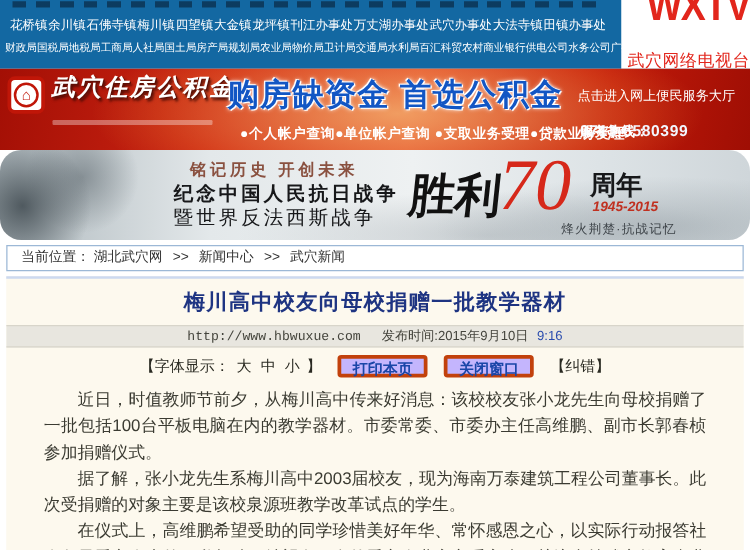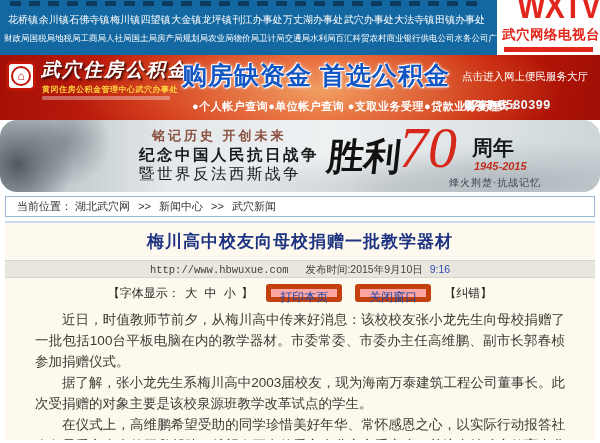--- a/index.html
+++ b/index.html
@@ -14,21 +14,21 @@
     background:repeating-linear-gradient(90deg, rgba(8,34,58,.75) 0 11px, rgba(8,34,58,0) 11px 19px);
     background-size:100% 5px; background-repeat:no-repeat; background-position:0 1px; opacity:.85; }
   .nav-row { display:flex; justify-content:space-between; align-items:center; color:#fff; }
   .nav-row.r1 { font-size:10px; padding:0 12px 0 8px; margin-top:4px; }
   .nav-row.r2 { font-size:8.5px; padding:0 8px 0 4px; margin-top:6px; letter-spacing:0; }
   .nav-row span { white-space:nowrap; cursor:pointer; }
 
   .wxtv { position:absolute; top:0; right:0; width:103px; height:55px; background:#fff; text-align:right; overflow:hidden; cursor:pointer; }
   .wxtv-letters { height:24px; overflow:hidden; }
   .wxtv-letters div { font-size:30px; font-weight:bold; color:#e2261c; letter-spacing:-1px; margin-top:-11px; transform:scaleY(1.15); }
-  .wxtv-name { font-size:13.5px; font-weight:bold; color:#e2261c; margin-top:2px; letter-spacing:.5px; }
+  .wxtv-name { font-size:13.5px; font-weight:normal; color:#e2261c; margin-top:16px; letter-spacing:.5px; }
   .wxtv-bar { height:5px; background:#e2261c; margin:3px 7px 0; }
 
   
   .fund { position:relative; height:65px; overflow:hidden; cursor:pointer;
     background:
       radial-gradient(ellipse 340px 100px at 53% 55%, rgba(255,236,150,.55), rgba(255,170,70,.18) 55%, rgba(0,0,0,0) 72%),
       linear-gradient(100deg, #a30f05, #cd2513 30%, #e03d22 55%, #c21a0a 80%, #9f0e04); }
   .fund * { position:absolute; }
   .fund-logo { left:6px; top:6px; width:30px; height:30px; background:#fff; border:3px solid #c01608; border-radius:6px; text-align:center; }
   .fund-logo-circle { position:static; display:inline-block; margin-top:2px; width:20px; height:20px; border:2px solid #c01608; border-radius:50%; color:#c01608; font-size:12px; line-height:17px; font-weight:bold; }
@@ -67,21 +67,21 @@
   .crumb .sep { margin:0 5px; }
 
   
   .content { margin:4px 5px 0; height:219px; background:#fdf9ee; border-top:2px solid #ccd9f0; overflow:hidden; }
   .art-title { text-align:center; padding-top:7px; font-family:"Liberation Serif", serif; font-weight:bold; font-size:17px; color:#1e3482; letter-spacing:1px; }
   .meta { margin-top:7px; height:18px; line-height:17px; background:#e8e6df; border-top:1px solid #d8d5ca; border-bottom:1px solid #d8d5ca; text-align:center; font-size:10.5px; color:#44443c; }
   .meta .url { font-family:"Liberation Mono", monospace; margin-right:14px; }
   .meta .time { color:#2a4cae; margin-left:4px; }
   .toolbar { margin-top:6px; display:flex; justify-content:center; align-items:center; gap:13px; font-size:12px; color:#2a2a22; }
   .fontsize span.sz { cursor:pointer; margin:0 2px; }
-  .tb-btn { display:inline-block; border:5px solid #c2410c; border-radius:3px; background:#fca5a5; color:#1a46a8; font-size:12px; padding:0 9px; height:18px; line-height:16px; cursor:pointer; }
+  .tb-btn { display:inline-block; border:3px solid #c2410c; border-radius:3px; background:#c4b5fd; color:#1a46a8; font-size:12px; padding:0 9px; height:18px; line-height:16px; cursor:pointer;font-weight:bold; }
   .tb-correct { cursor:pointer; }
   .body-text { padding:7px 30px 0; font-size:13.5px; line-height:21px; color:#3b3b32; text-align:justify; }
   .body-text p { text-indent:2em; }
 </style>
 </head>
 <body>
 
 <div class="page">
 
   <div class="topnav">
@@ -129,21 +129,20 @@
       <div class="wxtv-name">武穴网络电视台</div>
       <div class="wxtv-bar"></div>
     </div>
   </div>
 
   <div class="fund">
     <div class="fund-logo">
       <span class="fund-logo-circle">⌂</span>
     </div>
     <div class="fund-brand">武穴住房公积金</div>
-    <div class="fund-brand-sub">黄冈住房公积金管理中心武穴办事处</div>
     <div class="fund-deco"></div>
     <div class="fund-headline">购房缺资金 首选公积金</div>
     <div class="fund-portal">点击进入网上便民服务大厅</div>
     <div class="fund-services">●个人帐户查询●单位帐户查询 ●支取业务受理●贷款业务受理</div>
     <div class="fund-hotline"><span>服务热线：</span><b>0713-6580399</b></div>
   </div>
 
   <div class="anniv">
     <div class="anv-slogan">铭记历史 开创未来</div>
     <div class="anv-line1">纪念中国人民抗日战争</div>

